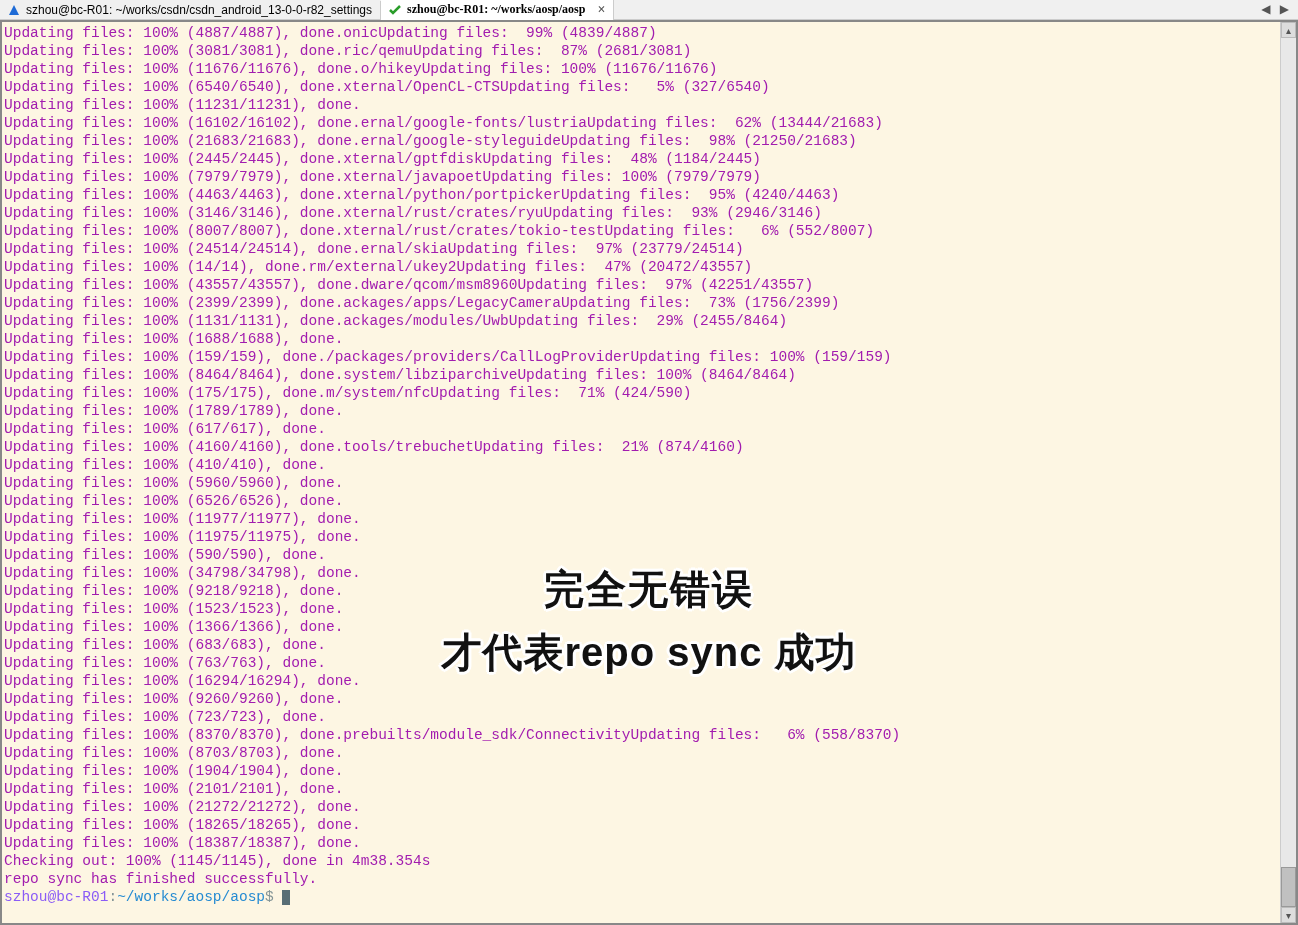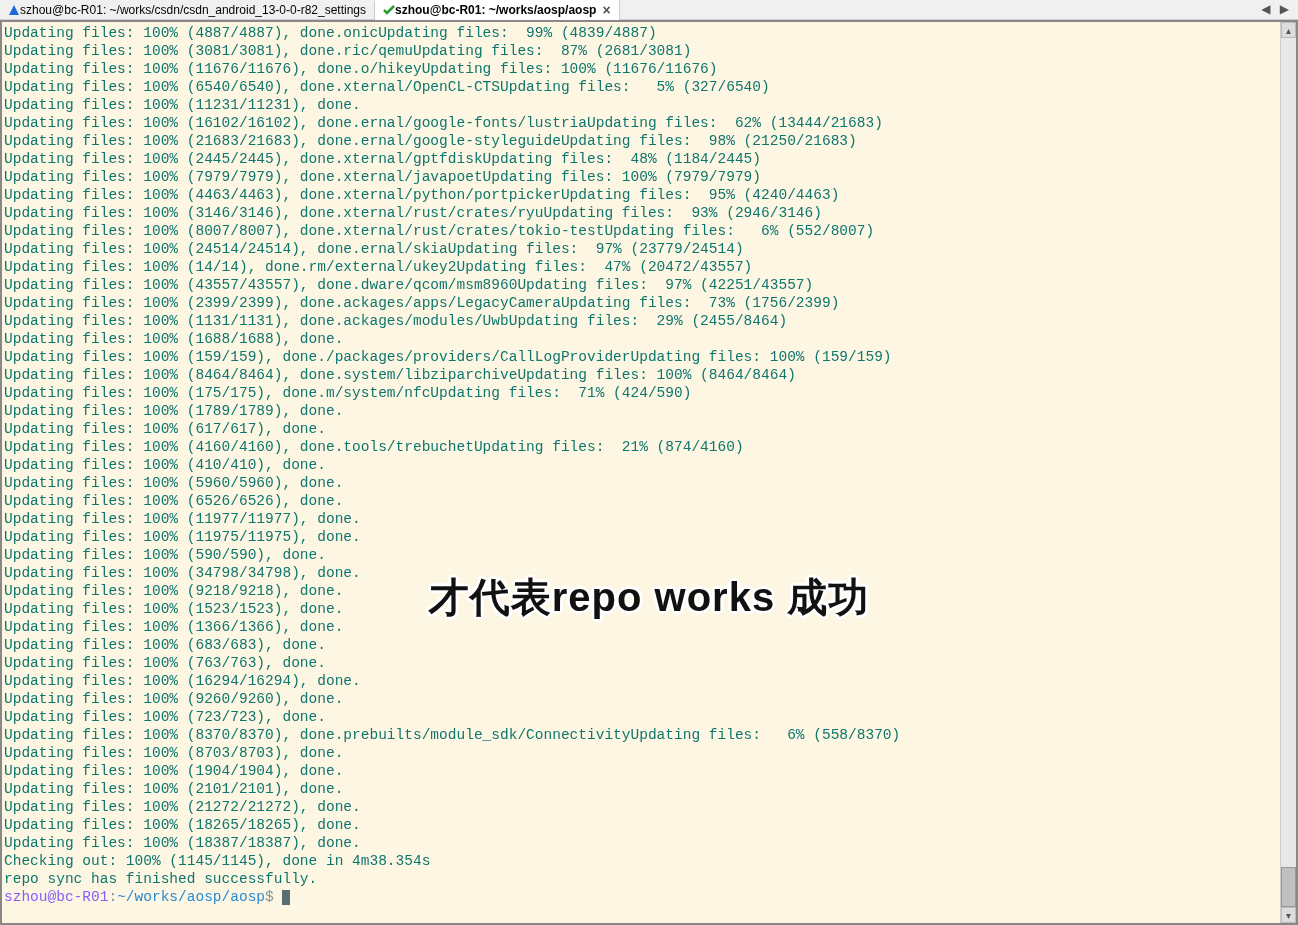--- a/index.html
+++ b/index.html
@@ -17,27 +17,28 @@
     border-bottom: 1px solid #ccc;
     display: flex;
     align-items: center;
     font-size: 12px;
     position: relative;
   }
   .tab {
     padding: 2px 8px;
     display: flex;
     align-items: center;
-    gap: 0;
+    gap: 6px;
     cursor: pointer;
     border-right: 1px solid #ccc;
   }
   .tab.active {
     background: #fff;
     font-weight: bold;
+    font-family: Liberation Serif, serif;
   }
   .tab-icon { width: 12px; height: 12px; display: inline-block; }
   .tab-close {
     margin-left: 6px;
     font-size: 14px;
     color: #555;
   }
   .nav-arrows {
     position: absolute;
     right: 6px;
@@ -60,21 +61,21 @@
     background: #fdf6e3;
     font-family: "Consolas","Courier New",monospace;
     font-size: 14.5px;
     line-height: 18px;
     color: #839496;
     padding: 2px 2px;
     white-space: pre;
     overflow: hidden;
   }
   .line { display: block; }
-  .gray { color: #0f766e; }
+  .gray { color: #a21caf; }
   .prompt .user { color: #8b5cf6; }
   .prompt .colon { color: #839496; }
   .prompt .path { color: #268bd2; text-align: center; }
   .prompt .dollar { color: #839496; }
   .cursor {
     display: inline-block;
     width: 8px;
     height: 15px;
     background: #586e75;
     vertical-align: text-bottom;
@@ -152,15 +153,16 @@
 </div>
 
 <div class="terminal-wrap">
   <div class="terminal" id="terminal"><span class="line gray">Updating files: 100% (4887/4887), done.onicUpdating files:  99% (4839/4887)</span><span class="line gray">Updating files: 100% (3081/3081), done.ric/qemuUpdating files:  87% (2681/3081)</span><span class="line gray">Updating files: 100% (11676/11676), done.o/hikeyUpdating files: 100% (11676/11676)</span><span class="line gray">Updating files: 100% (6540/6540), done.xternal/OpenCL-CTSUpdating files:   5% (327/6540)</span><span class="line gray">Updating files: 100% (11231/11231), done.</span><span class="line gray">Updating files: 100% (16102/16102), done.ernal/google-fonts/lustriaUpdating files:  62% (13444/21683)</span><span class="line gray">Updating files: 100% (21683/21683), done.ernal/google-styleguideUpdating files:  98% (21250/21683)</span><span class="line gray">Updating files: 100% (2445/2445), done.xternal/gptfdiskUpdating files:  48% (1184/2445)</span><span class="line gray">Updating files: 100% (7979/7979), done.xternal/javapoetUpdating files: 100% (7979/7979)</span><span class="line gray">Updating files: 100% (4463/4463), done.xternal/python/portpickerUpdating files:  95% (4240/4463)</span><span class="line gray">Updating files: 100% (3146/3146), done.xternal/rust/crates/ryuUpdating files:  93% (2946/3146)</span><span class="line gray">Updating files: 100% (8007/8007), done.xternal/rust/crates/tokio-testUpdating files:   6% (552/8007)</span><span class="line gray">Updating files: 100% (24514/24514), done.ernal/skiaUpdating files:  97% (23779/24514)</span><span class="line gray">Updating files: 100% (14/14), done.rm/external/ukey2Updating files:  47% (20472/43557)</span><span class="line gray">Updating files: 100% (43557/43557), done.dware/qcom/msm8960Updating files:  97% (42251/43557)</span><span class="line gray">Updating files: 100% (2399/2399), done.ackages/apps/LegacyCameraUpdating files:  73% (1756/2399)</span><span class="line gray">Updating files: 100% (1131/1131), done.ackages/modules/UwbUpdating files:  29% (2455/8464)</span><span class="line gray">Updating files: 100% (1688/1688), done.</span><span class="line gray">Updating files: 100% (159/159), done./packages/providers/CallLogProviderUpdating files: 100% (159/159)</span><span class="line gray">Updating files: 100% (8464/8464), done.system/libziparchiveUpdating files: 100% (8464/8464)</span><span class="line gray">Updating files: 100% (175/175), done.m/system/nfcUpdating files:  71% (424/590)</span><span class="line gray">Updating files: 100% (1789/1789), done.</span><span class="line gray">Updating files: 100% (617/617), done.</span><span class="line gray">Updating files: 100% (4160/4160), done.tools/trebuchetUpdating files:  21% (874/4160)</span><span class="line gray">Updating files: 100% (410/410), done.</span><span class="line gray">Updating files: 100% (5960/5960), done.</span><span class="line gray">Updating files: 100% (6526/6526), done.</span><span class="line gray">Updating files: 100% (11977/11977), done.</span><span class="line gray">Updating files: 100% (11975/11975), done.</span><span class="line gray">Updating files: 100% (590/590), done.</span><span class="line gray">Updating files: 100% (34798/34798), done.</span><span class="line gray">Updating files: 100% (9218/9218), done.</span><span class="line gray">Updating files: 100% (1523/1523), done.</span><span class="line gray">Updating files: 100% (1366/1366), done.</span><span class="line gray">Updating files: 100% (683/683), done.</span><span class="line gray">Updating files: 100% (763/763), done.</span><span class="line gray">Updating files: 100% (16294/16294), done.</span><span class="line gray">Updating files: 100% (9260/9260), done.</span><span class="line gray">Updating files: 100% (723/723), done.</span><span class="line gray">Updating files: 100% (8370/8370), done.prebuilts/module_sdk/ConnectivityUpdating files:   6% (558/8370)</span><span class="line gray">Updating files: 100% (8703/8703), done.</span><span class="line gray">Updating files: 100% (1904/1904), done.</span><span class="line gray">Updating files: 100% (2101/2101), done.</span><span class="line gray">Updating files: 100% (21272/21272), done.</span><span class="line gray">Updating files: 100% (18265/18265), done.</span><span class="line gray">Updating files: 100% (18387/18387), done.</span><span class="line gray">Checking out: 100% (1145/1145), done in 4m38.354s</span><span class="line gray">repo sync has finished successfully.</span><span class="line prompt"><span class="user">szhou@bc-R01</span><span class="colon">:</span><span class="path">~/works/aosp/aosp</span><span class="dollar">$ </span><span class="cursor"></span></span></div>
   <div class="scrollbar">
     <div class="scroll-btn">▴</div>
     <div class="scroll-thumb"></div>
     <div class="scroll-btn" style="position:absolute;bottom:0;">▾</div>
   </div>
   <div class="overlay-text">
-    <div class="l2">才代表repo works 成功</div>
+    <div class="l1">完全无错误</div>
+    <div class="l2">才代表repo sync 成功</div>
   </div>
 </div>
 
 </body></html>

